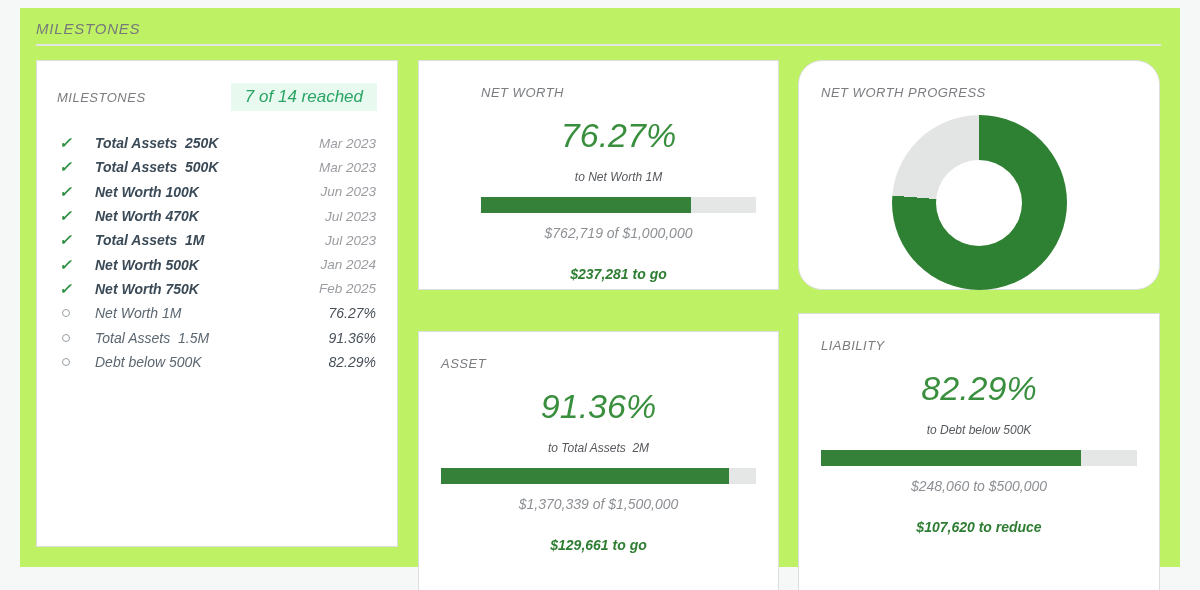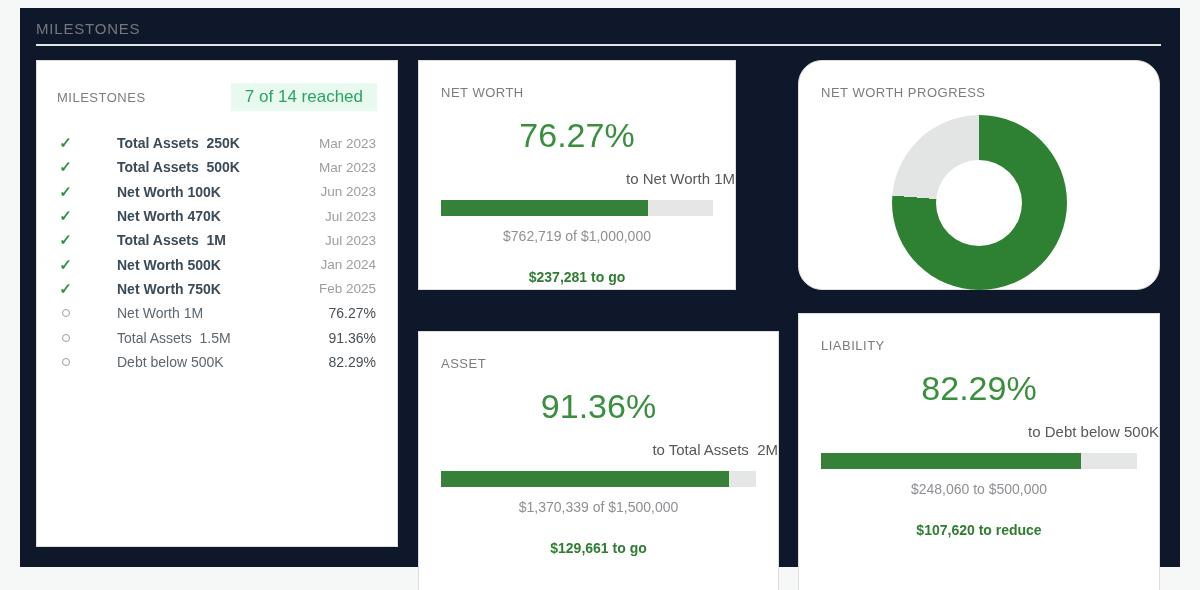--- a/index.html
+++ b/index.html
@@ -5,21 +5,22 @@
   * { margin:0; padding:0; box-sizing:border-box; }
   html,body { width:1200px; height:590px; }
   body {
     background:#f6f7f7;
     font-family:"Liberation Sans", sans-serif;
     position:relative;
     overflow:hidden;
   }
   .panel {
     position:absolute; left:20px; top:8px; width:1160px; height:559px;
-    background:#0f172a;
+    background:#bef264;
+    font-style:italic;
   }
   .page-title {
     position:absolute; left:16px; top:12px;
     font-size:15px; color:#76787b; letter-spacing:.8px; font-weight:400;
   }
   .page-rule {
     position:absolute; left:16px; right:19px; top:36px; height:2px;
     background:#e3e4e4;
   }
   .card {
@@ -46,39 +47,39 @@
   .m-icon {
     width:13px; display:flex; align-items:center; justify-content:center;
     flex:0 0 13px;
   }
   .m-icon.check { color:#2f9043; font-size:15px; font-weight:700; }
   .m-icon .dot {
     width:8px; height:8px; border:1.5px solid #9aa0a5; border-radius:50%;
     display:inline-block;
   }
   .m-label {
-    margin-left:45px; font-size:14px; color:#5b6670; white-space:pre;
+    margin-left:23px; font-size:14px; color:#5b6670; white-space:pre;
   }
   .m-label.reached { font-weight:700; color:#3b4a57; }
   .m-value {
     margin-left:auto; font-size:13.5px; color:#9a9da1; white-space:pre;
   }
   .m-value.pct { color:#474f57; font-size:14px; }
   
   .stat-card { text-align:center; }
-  #networth-card  { left:398px; top:52px;  width:318px; height:230px; }
+  #networth-card  { left:398px; top:52px;  width:361px; height:230px;padding-left:40px; }
   #asset-card     { left:398px; top:323px; width:361px; height:282px; }
   #liability-card { left:778px; top:305px; width:362px; height:292px; }
   .stat-card .card-title {
     text-align:left; padding:24px 0 0 22px;
   }
   .big-pct {
     margin-top:16px; font-size:34px; color:#3a8f3e; font-weight:400;
   }
-  .stat-sub { margin-top:15px; font-size:15px; color:#55585c; white-space:pre;text-align:right; }
+  .stat-sub { margin-top:15px; font-size:12px; color:#55585c; white-space:pre; }
   .bar {
     margin:13px 22px 0 22px; height:16px; background:#e5e7e7;
     position:relative; overflow:hidden;
   }
   .bar-fill { height:100%; background:#35813a; width:0; }
   .stat-amounts { margin-top:12px; font-size:14px; color:#8d9094; }
   .stat-remaining { margin-top:25px; font-size:14px; color:#2e7d32; font-weight:700; }
   
   #progress-card { left:778px; top:52px; width:362px; height:230px;border-radius:24px; }
   #progress-card .card-title { padding:24px 0 0 22px; }

